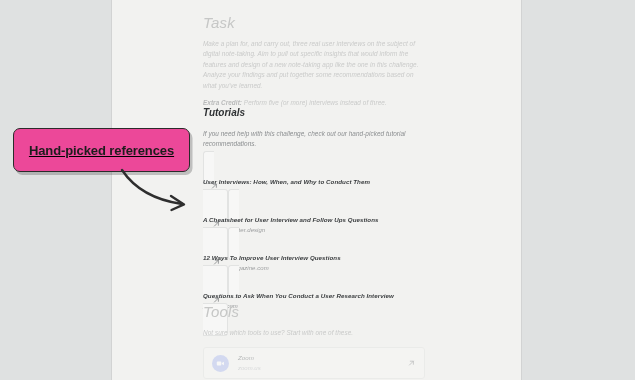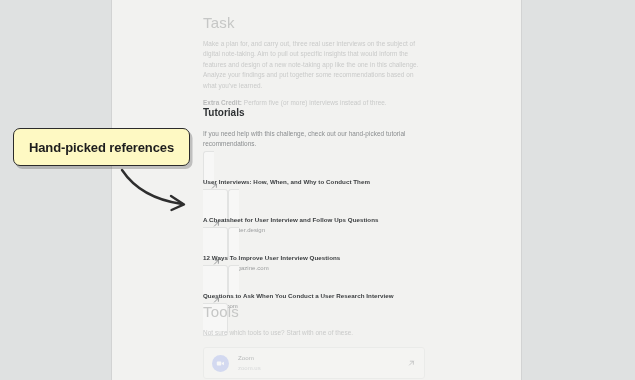--- a/index.html
+++ b/index.html
@@ -26,20 +26,21 @@
   .content-panel {
     position: absolute;
     left: 111px;
     top: 0;
     width: 411px;
     height: 380px;
     background: #f2f2f0;
     border-left: 1px solid #d2d3d3;
     border-right: 1px solid #d2d3d3;
     overflow: hidden;
+    font-style: italic;
   }
 
   
   .section { padding-left: 91px; padding-right: 0; }
 
   .sec-task { position: absolute; left: 0; top: 14px; width: 100%; }
   .sec-tutorials { position: absolute; left: 0; top: 104px; width: 100%; }
   .sec-tools { position: absolute; left: 0; top: 303px; width: 100%; }
 
   h2.heading {
@@ -125,29 +126,30 @@
   .tool-text { display: flex; flex-direction: column; }
   .tool-name { font-size: 6.2px; color: #6f7476; font-weight: 400; line-height: 8px; }
   .tool-sub  { font-size: 6px;  color: #b9bcbe; line-height: 8px; margin-top: 2px; }
 
   
   .annotation-box {
     position: absolute;
     left: 13px;
     top: 128px;
     width: 177px;
-    height: 38px;
-    background: #fef9c3;
+    height: 44px;
+    background: #ec4899;
     border: 1.6px solid #2b2b2b;
     border-radius: 7px;
     box-shadow: 2.5px 3px 0 rgba(60,60,60,.28);
     display: flex;
     align-items: center;
     justify-content: center;
     z-index: 20;
+    text-decoration: underline;
   }
   .annotation-label {
     font-size: 13px;
     font-weight: 700;
     color: #1d1d1d;
     letter-spacing: -.1px;
     white-space: nowrap;
   }
 
   .annotation-arrow {

